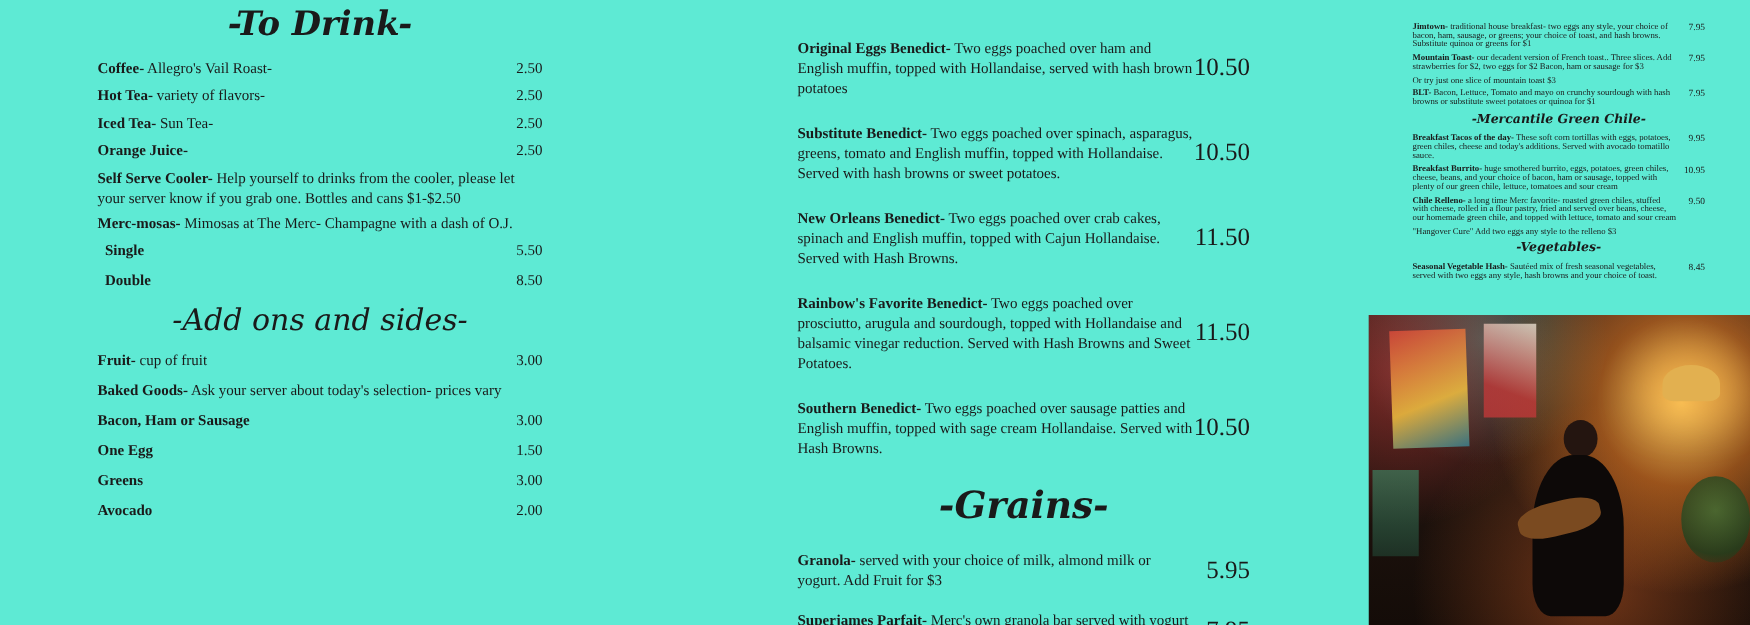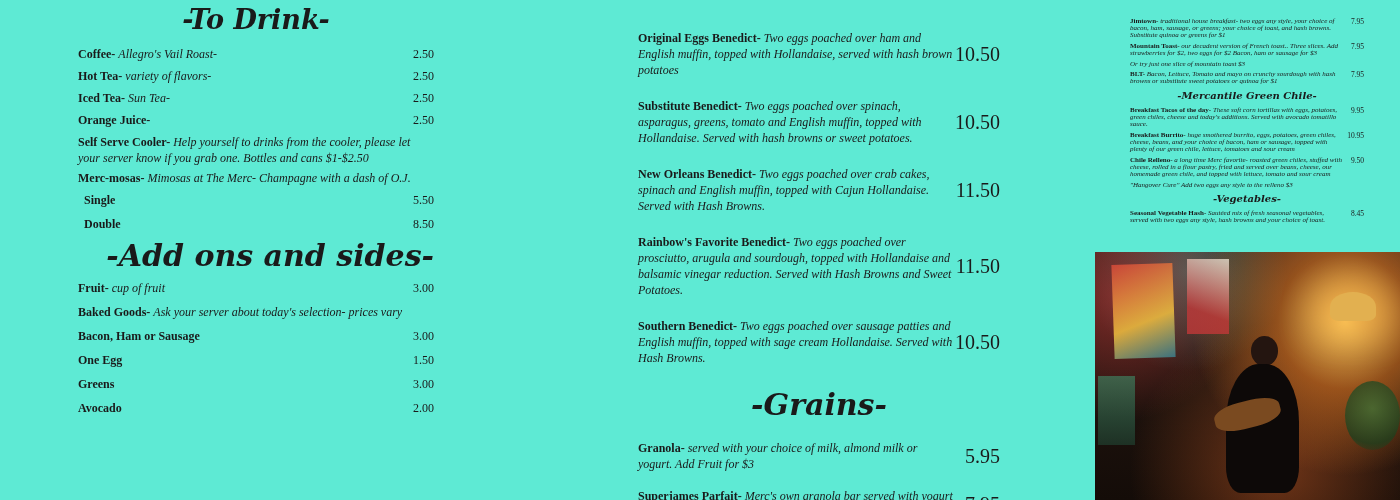--- a/index.html
+++ b/index.html
@@ -3,29 +3,29 @@
 <meta charset="utf-8">
 <style>
   html,body{margin:0;padding:0;}
   body{width:1400px;height:500px;background:#ffffff;color:#1a1a1a;
        font-family:"Liberation Serif","DejaVu Serif",serif;}
   .page{position:absolute;left:0;top:0;width:1400px;height:500px;overflow:hidden;background:#5eead4;}
 
   
   .row{display:flex;justify-content:space-between;align-items:baseline;}
   .nm{font-weight:bold;}
-  .ds{font-weight:normal;font-style:italic;}
+  .ds{font-weight:normal;}
   .pr{font-weight:normal;white-space:nowrap;padding-left:8px;}
 
   
   .col-left{position:absolute;left:78px;top:4px;width:356px;font-size:12px;line-height:16px;}
   .big-title{font-family:"DejaVu Serif",serif;font-style:italic;font-weight:bold;
              font-size:27px;line-height:32px;text-align:center;}
-  .mid-title{font-family:"DejaVu Serif",serif;font-style:italic;font-weight:bold;
-             font-size:30px;line-height:32px;text-align:right;margin-top:6px;}
+  .mid-title{font-family:"DejaVu Serif",serif;font-style:italic;font-weight:normal;
+             font-size:24px;line-height:32px;text-align:center;margin-top:6px;}
   .drinks{margin-top:10px;}
   .drinks .row{margin-bottom:6px;}
   .note-block{margin-top:4px;}
   .sizes{margin-top:6px;}
   .sizes .row{margin-bottom:8px;padding-left:6px;}
   .addons{margin-top:8px;}
   .addons .row{margin-bottom:8px;}
 
   
   .col-center{position:absolute;left:638px;top:16px;width:362px;font-size:12px;line-height:16px;}

